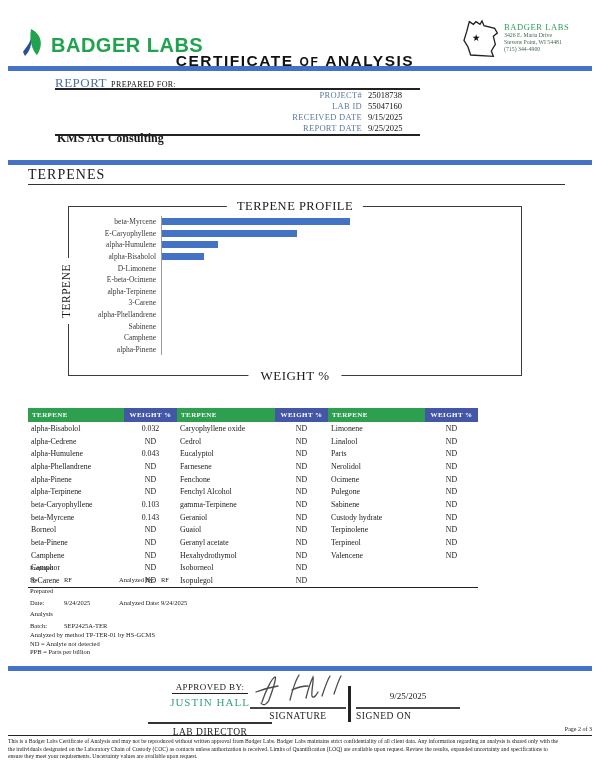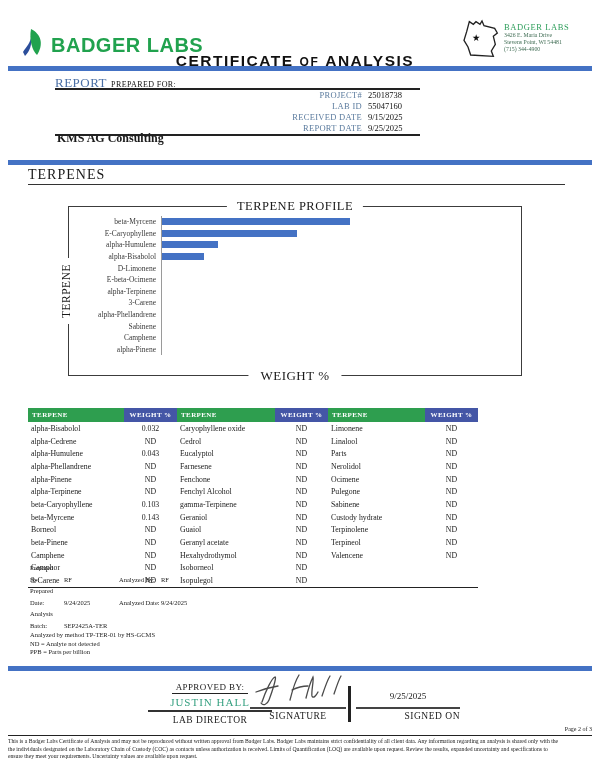--- a/index.html
+++ b/index.html
@@ -68,29 +68,29 @@
   .notes{left:30px;top:562px;font-size:6.5px;color:#222;line-height:11.5px;}
   .notes .pair .l1{display:inline-block;width:34px;}
   .notes .pair .v1{display:inline-block;width:55px;}
   .notes .pair .l2{display:inline-block;width:42px;}
   .note-line{line-height:8.6px;}
 
   
   .approved{left:148px;top:682px;width:124px;text-align:center;font-size:9px;letter-spacing:.4px;}
   .approved .ab{display:inline-block;border-bottom:1px solid #222;padding:0 4px 1px;}
   .approved .nm{margin-top:2px;font-size:11px;letter-spacing:1px;color:#35A080;
-                border-bottom:2px solid #333;padding-bottom:2px;}
+                border-bottom:2px solid #333;padding-bottom:14px;}
   .approved .ttl{margin-top:3px;font-size:9.5px;letter-spacing:.5px;color:#222;}
   .sig-art{left:248px;top:668px;}
   .sig-line{left:250px;top:707px;width:96px;height:2px;background:#444;}
   .sig-label{left:250px;top:711px;width:96px;text-align:center;font-size:9.5px;letter-spacing:.5px;}
   .v-div{left:348px;top:686px;width:2.5px;height:36px;background:#222;}
   .signed-date{left:356px;top:691px;width:104px;text-align:center;font-size:9px;}
   .signed-line{left:356px;top:707px;width:104px;height:2px;background:#444;}
-  .signed-label{left:356px;top:711px;width:104px;text-align:right;font-size:9.5px;letter-spacing:.5px;}
+  .signed-label{left:356px;top:711px;width:104px;text-align:left;font-size:9.5px;letter-spacing:.5px;}
 
   
   .page-num{right:8px;top:726px;font-size:6px;color:#222;}
   .footer-rule{left:8px;top:735px;width:584px;height:1.2px;background:#222;}
   .disclaimer{left:8px;top:738px;width:584px;font-size:5.7px;line-height:7.6px;color:#222;}
 </style>
 </head>
 <body>
 
 <div class="page">

